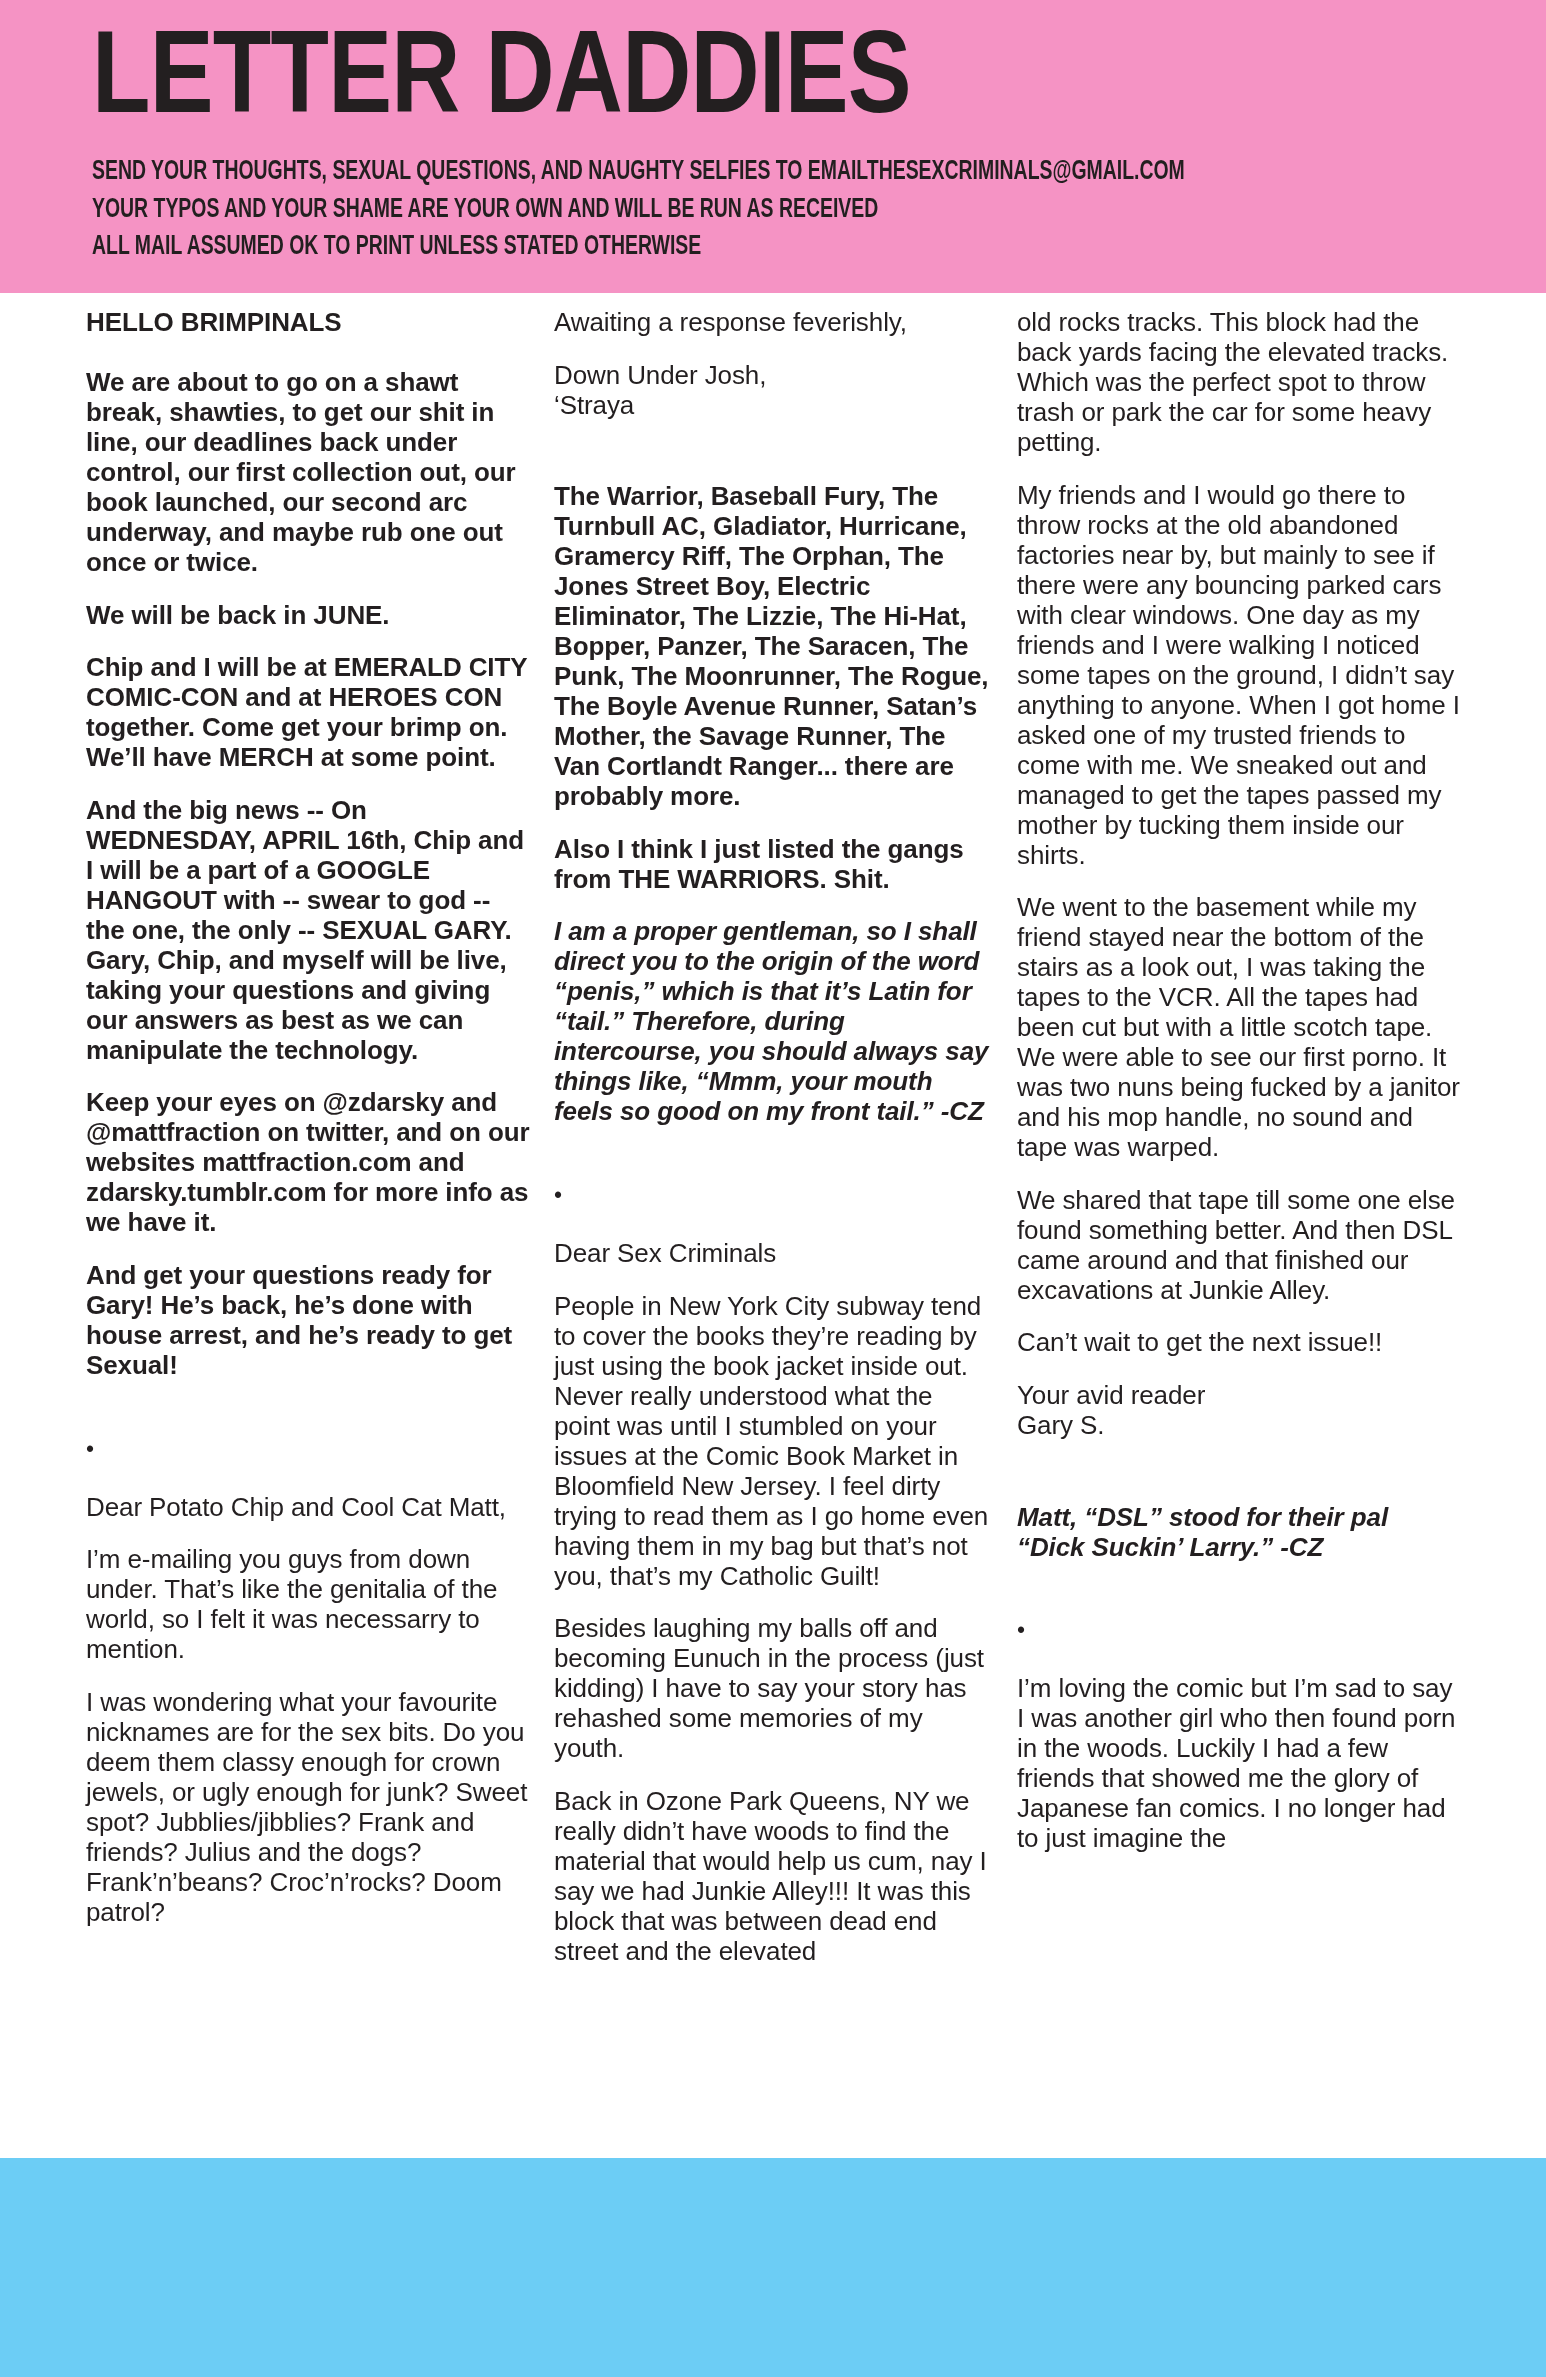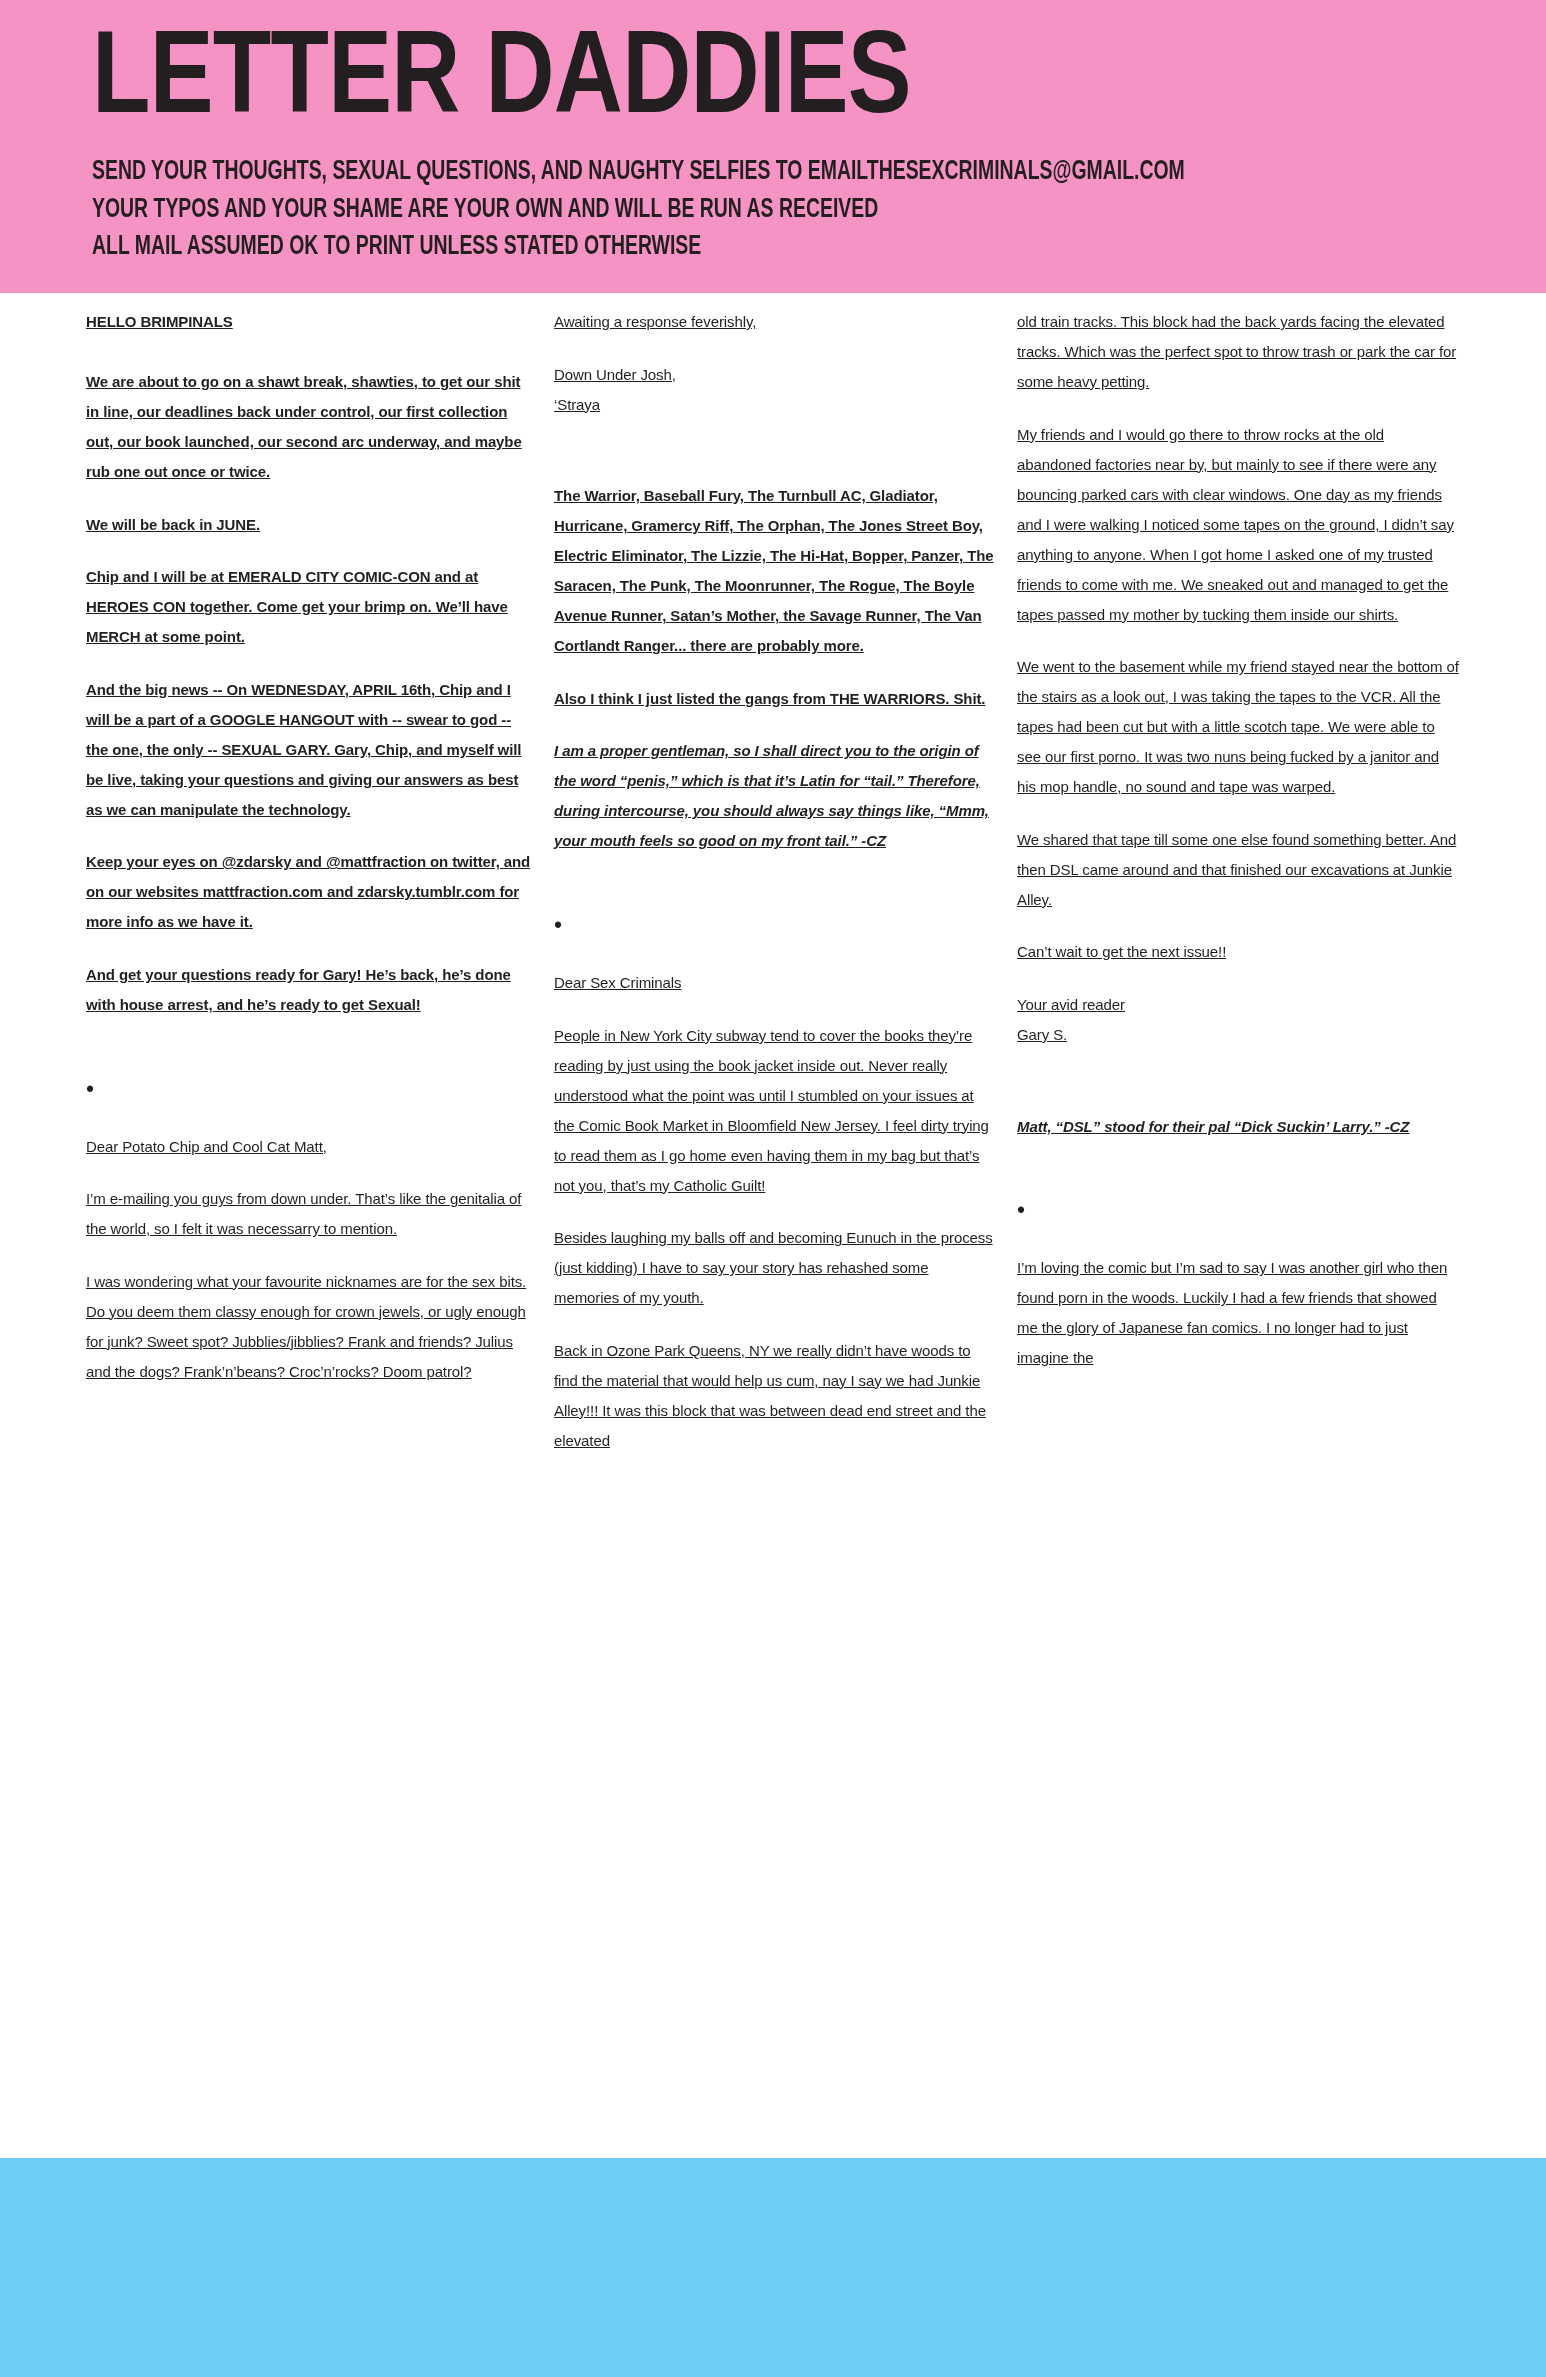--- a/index.html
+++ b/index.html
@@ -77,26 +77,25 @@
     top: 0;
     width: 447px;
     box-sizing: border-box;
   }
   #col1 { left: 86px; }
   #col2 { left: 554px; width: 440px; }
   #col3 { left: 1017px; width: 443px; }
 
   .para {
     font-family: "Liberation Sans", sans-serif;
-    font-size: 15px;
+    font-size: 26px;
     line-height: 30px;
     color: #231f20;
     margin: 0 0 22.6px 0;
     letter-spacing: -0.1px;
-    text-decoration: underline;
   }
   .para.bold { font-weight: 700; }
   .para.bolditalic { font-weight: 700; font-style: italic; }
   .para.head { font-weight: 700; margin-bottom: 30px; }
   .bullet {
     font-family: "Liberation Sans", sans-serif;
     font-size: 23px;
     line-height: 30px;
     color: #231f20;
     margin: 11px 0 28px 0;
@@ -155,21 +154,21 @@
       <p class="para bolditalic">I am a proper gentleman, so I shall direct you to the origin of the word “penis,” which is that it’s Latin for “tail.” Therefore, during intercourse, you should always say things like, “Mmm, your mouth feels so good on my front tail.” -CZ</p>
       <div class="spacer-md"></div>
       <div class="bullet">•</div>
       <p class="para">Dear Sex Criminals</p>
       <p class="para">People in New York City subway tend to cover the books they’re reading by just using the book jacket inside out. Never really understood what the point was until I stumbled on your issues at the Comic Book Market in Bloomfield New Jersey. I feel dirty trying to read them as I go home even having them in my bag but that’s not you, that’s my Catholic Guilt!</p>
       <p class="para">Besides laughing my balls off and becoming Eunuch in the process (just kidding) I have to say your story has  rehashed some memories of my youth.</p>
       <p class="para">Back in Ozone Park Queens, NY we really didn’t have woods to find the material that would help us cum, nay I say we had Junkie Alley!!! It was this block that was between dead end street and the elevated</p>
     </div>
 
     <div class="col" id="col3">
-      <p class="para">old train tracks. This block had the back yards facing the elevated tracks. Which was the perfect spot to throw trash or park the car for some heavy petting.</p>
+      <p class="para">old rocks tracks. This block had the back yards facing the elevated tracks. Which was the perfect spot to throw trash or park the car for some heavy petting.</p>
       <p class="para">My friends and I would go there to throw rocks at the old abandoned factories near by, but mainly to see if there were any bouncing parked cars with clear windows. One day as my friends and I were walking I noticed some tapes on the ground, I didn’t say anything to anyone. When I got home I asked one of my trusted friends to come with me. We sneaked out and managed to get the tapes passed my mother by tucking them inside our shirts.</p>
       <p class="para">We went to the basement while my friend stayed near the  bottom of the stairs as a look out, I was taking the tapes to the VCR. All the tapes had been cut but with a little scotch tape. We were able to see our first porno. It was two nuns being fucked by a janitor and his mop handle, no sound and tape was warped.</p>
       <p class="para">We shared that tape till some one else found something better. And then DSL came around and that finished our excavations at Junkie Alley.</p>
       <p class="para">Can’t wait to get the next issue!!</p>
       <p class="para" style="white-space: pre-line;">Your avid reader
 Gary S.</p>
       <div class="spacer-lg"></div>
       <p class="para bolditalic">Matt, “DSL” stood for their pal “Dick Suckin’ Larry.” -CZ</p>
       <div class="spacer-md"></div>
       <div class="bullet">•</div>

